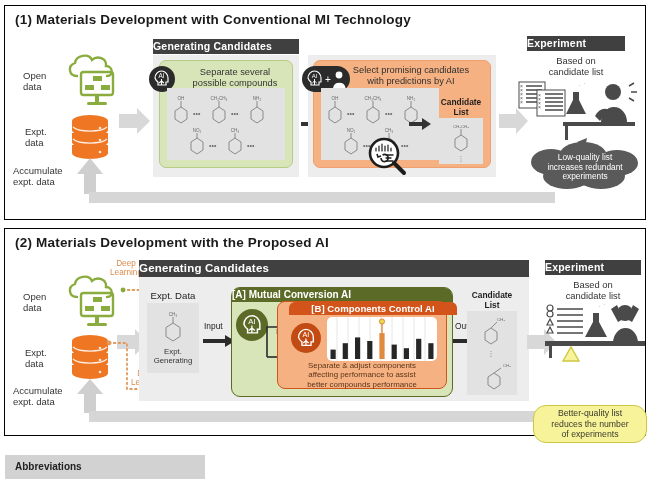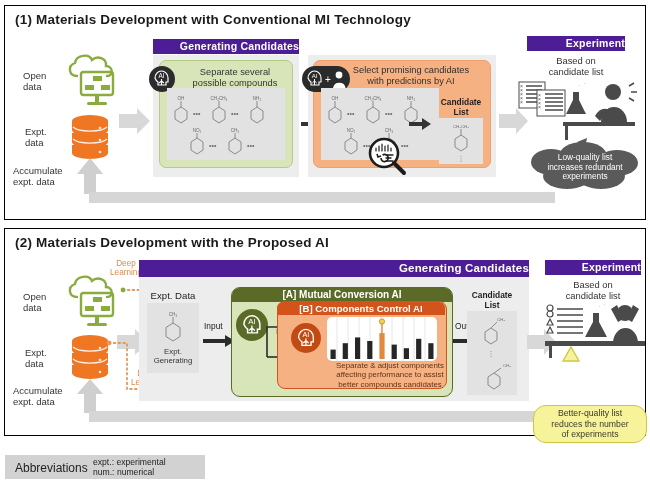--- a/index.html
+++ b/index.html
@@ -16,21 +16,21 @@
   #panel2{left:4px;top:228px;width:642px;height:208px;text-decoration:underline;}
 
   .panel-title{
     position:absolute;left:10px;top:6px;
     font-size:13.5px;font-weight:bold;color:#1a1a1a;letter-spacing:.2px;
     white-space:nowrap;
   }
 
   
   .hdr{
-    position:absolute;background:#4c1d95;color:#fff;text-align:right;
+    position:absolute;background:#404040;color:#fff;text-align:left;
     font-size:10.5px;font-weight:bold;line-height:15px;height:15px;
     letter-spacing:.2px;white-space:nowrap;
   }
 
   
   .plate{position:absolute;background:#ededed;box-sizing:border-box;}
 
   .inner{position:absolute;box-sizing:border-box;border-radius:7px;}
   .inner.green{background:#d8e5b8;border:1.5px solid #b4cc83;}
   .inner.orange{background:#f6b183;border:1.5px solid #f0a070;}
@@ -58,30 +58,30 @@
   
   .balloon{
     position:absolute;background:#f7f39a;border:1.5px solid #cfc743;border-radius:13px;
     text-align:center;font-size:8.7px;line-height:10.4px;color:#3a3a2a;
     display:flex;align-items:center;justify-content:center;
   }
 
   
   #boxA{position:absolute;background:#d8e5b8;border:1.5px solid #5b6b27;border-radius:9px;box-sizing:border-box;}
   #boxAhdr{position:absolute;background:#5b6b27;border-radius:7px 7px 0 0;color:#fff;
-    font-size:10px;font-weight:bold;text-align:center;line-height:14px;height:14px;}
+    font-size:10px;font-weight:bold;line-height:14px;height:14px;}
   #boxB{position:absolute;background:#f6b183;border:1.5px solid #d2541a;border-radius:8px;box-sizing:border-box;}
   #boxBhdr{position:absolute;background:#d2541a;border-radius:6px 6px 0 0;color:#fff;
     font-size:9.6px;font-weight:bold;text-align:center;line-height:13px;height:13px;}
 
   .chartcard{position:absolute;background:#fff;border-radius:5px;overflow:hidden;}
 
   
   #abbrev{position:absolute;left:5px;top:455px;width:200px;height:24px;background:#d2d2d2;}
-  #abbrev .t1{position:absolute;left:10px;top:6px;font-size:12px;font-weight:normal;color:#222;}
+  #abbrev .t1{position:absolute;left:10px;top:6px;font-size:10px;font-weight:bold;color:#222;}
   #abbrev .t2{position:absolute;left:88px;top:2px;font-size:8.6px;line-height:10.2px;color:#222;}
   svg{display:block;overflow:visible;}
 </style>
 </head>
 <body>
 
 <div class="canvas">
 
   <div class="panel" id="panel1">
     <div class="panel-title">(1) Materials Development with Conventional MI Technology</div>
@@ -448,21 +448,21 @@
       <path d="M54 6 L48 2.6 L48 9.4 Z" fill="#2b2b2b"></path>
       <path d="M16 36 L44 36" fill="none" stroke="#2b2b2b" stroke-width="1.6"></path>
       <path d="M50 36 L42 32 L42 40 Z" fill="#2b2b2b"></path>
     </svg>
     <div class="lbl c" style="left:262px;top:98px;width:38px;font-size:7.8px;line-height:9px;font-weight:bold;color:#222;">
       <span>Num.</span><br>
       <span>data</span>
     </div>
 
     <div id="boxB" style="left:272px;top:72px;width:170px;height:88px;"></div>
-    <div id="boxBhdr" style="left:272px;top:73px;width:168px;">[B] Components Control AI</div>
+    <div id="boxBhdr" style="left:284px;top:73px;width:168px;">[B] Components Control AI</div>
     <div class="aibadge rust" style="left:286px;top:94px;width:30px;height:30px;">
       <svg width="25" height="25" viewBox="0 0 22 22">
         <path d="M4 10 a6.5 7 0 0 1 13 0 v4 h-2 v3 h-8 v-3 a8 8 0 0 1 -3 -4 z" fill="none" stroke="#fff" stroke-width="1.2"></path>
         <text x="10.5" y="10" font-size="6.4" fill="#fff" text-anchor="middle" font-family="Liberation Sans, sans-serif">AI</text>
         <path d="M10.5 11 v6 M10.5 13 l-2.4 2 M10.5 13 l2.4 2" stroke="#fff" stroke-width="1.1" fill="none"></path>
       </svg>
     </div>
 
     <div class="chartcard" style="left:322px;top:88px;width:110px;height:44px;">
       <svg width="110" height="44" viewBox="0 0 110 44">
@@ -477,24 +477,24 @@
             <rect x="52.4" y="16.1" width="5.2" height="25.9" fill="#e08a40"></rect>
             <line x1="55.0" y1="4" x2="55.0" y2="16.1" stroke="#e08a40" stroke-width="1.4"></line>
             <circle cx="55.0" cy="4.5" r="2.6" fill="#e8d84a" stroke="#e08a40" stroke-width="1"></circle>
             <rect x="64.6" y="27.6" width="5.2" height="14.4" fill="#262626"></rect>
             <rect x="76.8" y="31.2" width="5.2" height="10.8" fill="#262626"></rect>
             <rect x="89.1" y="21.8" width="5.2" height="20.2" fill="#262626"></rect>
             <rect x="101.3" y="26.2" width="5.2" height="15.8" fill="#262626"></rect>
           </g>
       </svg>
     </div>
-    <div class="lbl c" style="left:272px;top:132px;width:170px;font-size:7.9px;line-height:9.3px;color:#5a3518;padding-left:28px;">
+    <div class="lbl c" style="left:272px;top:132px;width:170px;font-size:7.9px;line-height:9.3px;color:#5a3518;">
       <span>Separate &amp; adjust components</span><br>
       <span>affecting performance to assist</span><br>
-      <span>better compounds candidates</span>
+      <span>better compounds performance</span>
     </div>
 
     <div class="lbl" style="left:450px;top:92px;font-size:8.4px;color:#222;">Output</div>
     <svg style="position:absolute;left:448px;top:106px;" width="32" height="12">
       <path d="M0 4 L22 4 L22 0 L32 6 L22 12 L22 8 L0 8 Z" fill="#2b2b2b"></path>
     </svg>
 
     <div class="lbl c bold" style="left:456px;top:62px;width:62px;font-size:8.4px;line-height:9.6px;color:#1e1e1e;">
       <span>Candidate</span><br>
       <span>List</span>
@@ -557,19 +557,15 @@
       <div>
         <span>Better-quality list</span><br>
         <span>reduces the number</span><br>
         <span>of experiments</span>
       </div>
     </div>
   </div>
 
   <div id="abbrev">
     <div class="t1">Abbreviations</div>
-    <div class="t2">
-      <span>expt.: experimental</span><br>
-      <span>num.: numerical</span>
-    </div>
   </div>
 
 </div>
 
 </body></html>

